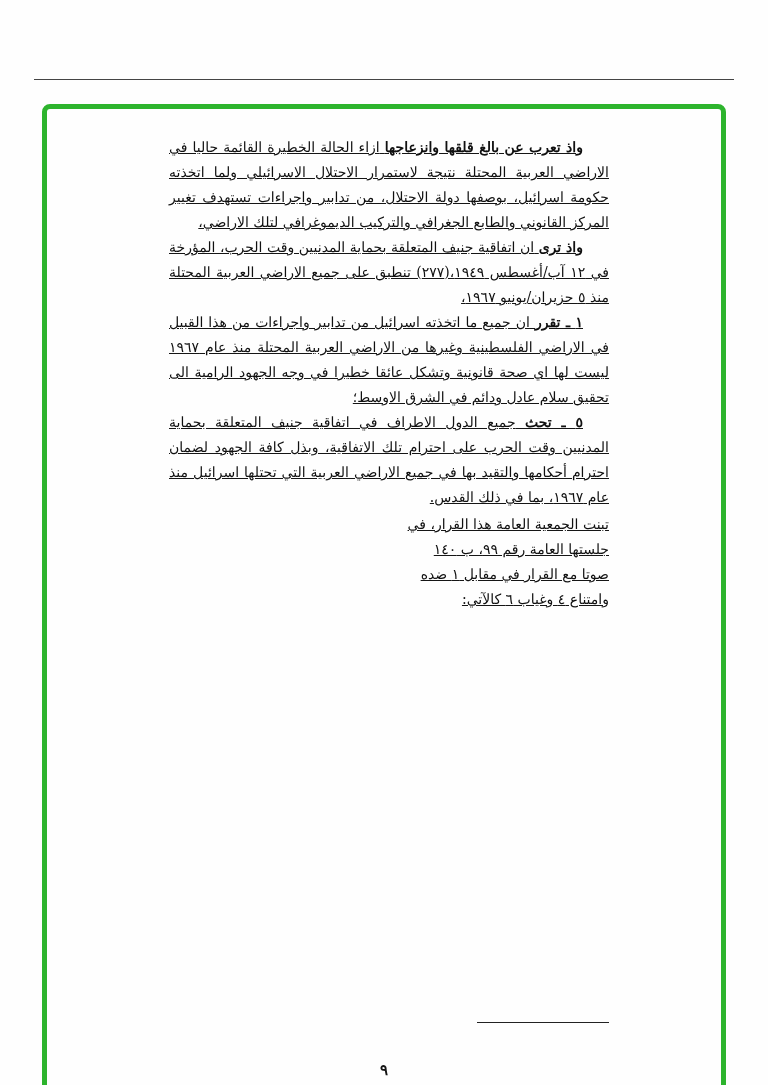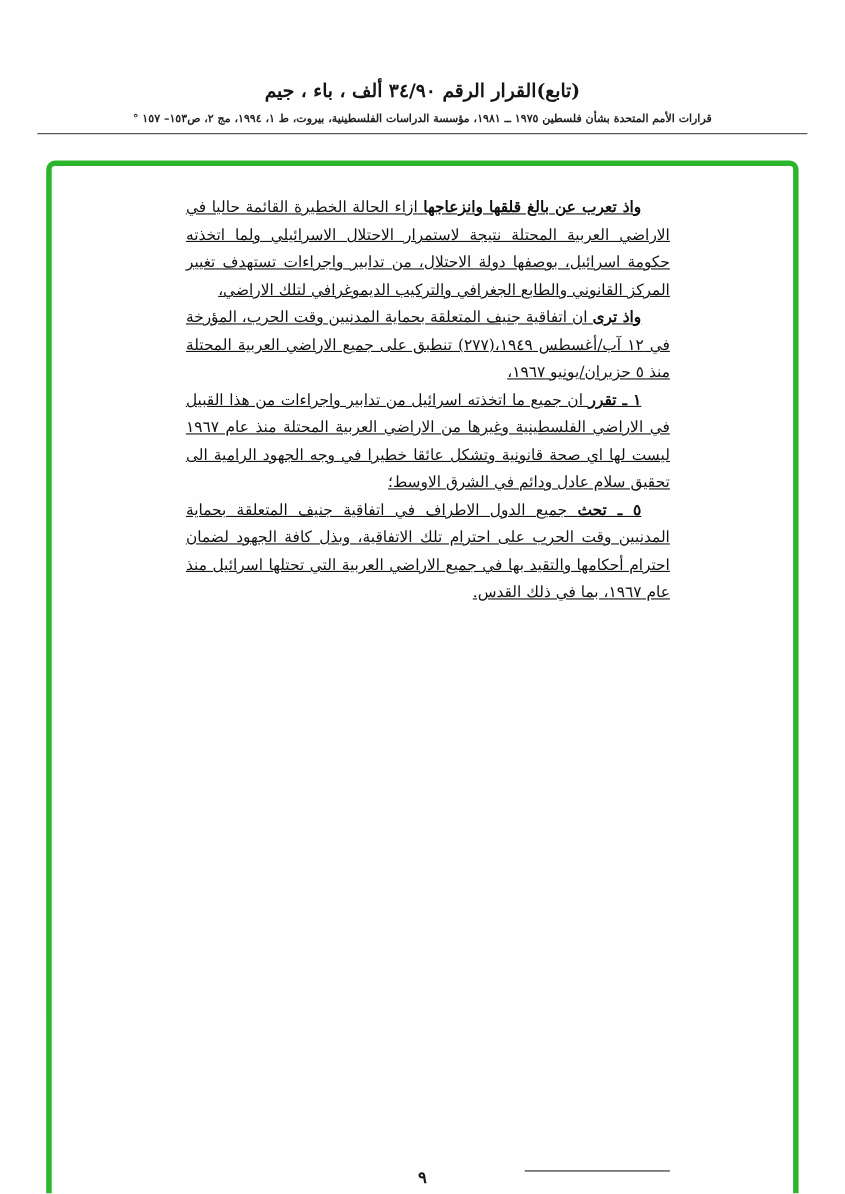--- a/index.html
+++ b/index.html
@@ -95,22 +95,20 @@
     font-size:15px;
     font-weight:bold;
   }
 </style>
 </head>
 <body>
 
 <div class="page">
 
   <header class="doc-header">
-    <h1 class="title">(تابع)القرار الرقم ٣٤/٩٠ ألف ، باء ، جيم</h1>
-    <div class="source">قرارات الأمم المتحدة بشأن فلسطين ١٩٧٥ ــ ١٩٨١، مؤسسة الدراسات الفلسطينية، بيروت، ط ١، ١٩٩٤، مج ٢، ص١٥٣– ١٥٧ °</div>
     <div class="header-rule"></div>
   </header>
 
   <section class="highlight-box">
     <div class="body-text">
 
       <p class="para">
         <strong class="lead">واذ تعرب عن بالغ قلقها وانزعاجها</strong>
         <span>ازاء الحالة الخطيرة القائمة حاليا في الاراضي العربية المحتلة نتيجة لاستمرار الاحتلال الاسرائيلي ولما اتخذته حكومة اسرائيل، بوصفها دولة الاحتلال، من تدابير واجراءات تستهدف تغيير المركز القانوني والطابع الجغرافي والتركيب الديموغرافي لتلك الاراضي،</span>
       </p>
@@ -126,20 +124,26 @@
       </p>
 
 
 
 
       <p class="para">
         <strong class="lead">٥ ـ تحث</strong>
         <span>جميع الدول الاطراف في اتفاقية جنيف المتعلقة بحماية المدنيين وقت الحرب على احترام تلك الاتفاقية، وبذل كافة الجهود لضمان احترام أحكامها والتقيد بها في جميع الاراضي العربية التي تحتلها اسرائيل منذ عام ١٩٦٧، بما في ذلك القدس.</span>
       </p>
 
+      <div class="vote-block">
+        <div class="vote-line">تبنت الجمعية العامة هذا القرار، في</div>
+        <div class="vote-line">جلستها العامة رقم ٩٩، ب ١٤٠</div>
+        <div class="vote-line">صوتا مع القرار في مقابل ١ ضده</div>
+        <div class="vote-line">وامتناع ٤ وغياب ٦ كالآتي:</div>
+      </div>
 
     </div>
 
     <div class="footnote-area">
       <div class="footnote-rule"></div>
     </div>
   </section>
 
   <footer class="page-footer">
     <div class="page-number">٩</div>

